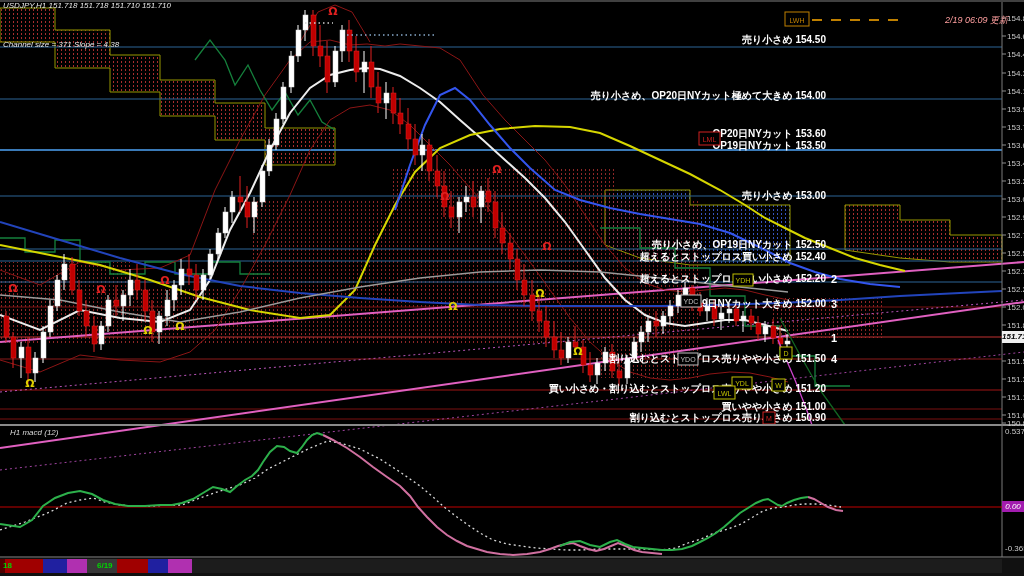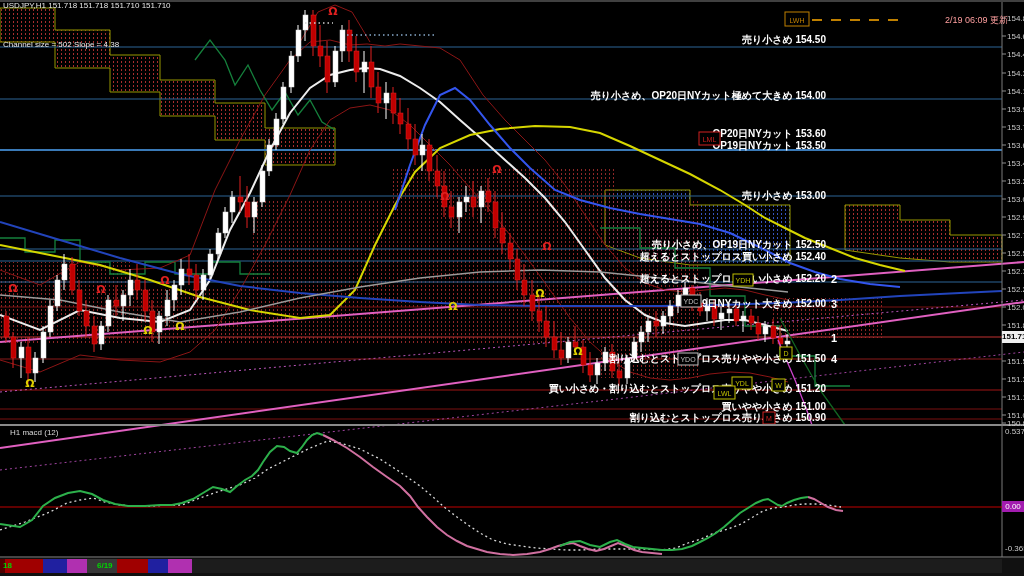--- a/index.html
+++ b/index.html
@@ -1,19 +1,19 @@
 <!DOCTYPE html>
 <html><head>
 <meta charset="utf-8">
 <style>
   html,body{margin:0;padding:0;background:#000;width:1024px;height:576px;overflow:hidden;
     font-family:"Liberation Sans",sans-serif;}
   #stage{position:relative;width:1024px;height:576px;background:#000;}
   svg{position:absolute;left:0;top:0;}
-  .ovl{position:absolute;color:#d0d0d0;white-space:nowrap;}
+  .ovl{position:absolute;color:#d0d0d0;white-space:nowrap;font-style:italic;}
   #symline{left:3px;top:1px;font-size:8px;color:#e8e8e8;}
   #chaninfo{left:3px;top:40px;font-size:8px;color:#e8e8e8;}
   #watermark{left:26px;top:40px;font-size:38px;color:#ffffff;letter-spacing:2px;font-weight:400;}
   #updated{right:16px;top:14px;font-size:9px;color:#ff9f9f;}
   #macdlabel{left:4px;top:428px;font-size:8px;color:#d8d8d8;margin-left:6px;}
   #pricebadge{left:1002px;top:331px;width:22px;height:12px;background:#f0f0f0;color:#000;
     font-size:8px;font-weight:bold;text-align:center;line-height:12px;}
   #zerobadge{left:1002px;top:501px;width:22px;height:11px;background:#a21caf;color:#fff;
     font-size:8px;text-align:center;line-height:11px;}
   #bottombar{position:absolute;left:0;top:558px;width:1024px;height:31px;background:#111;}
@@ -427,21 +427,21 @@
         <line x1="0" y1="507" x2="1002" y2="507" stroke="#c00000" stroke-width="1"></line>
         <path d="M0 530 L25 522 L50 512 L67 503 L80 500 L93 498 L105 502 L120 505 L135 506 L152 506 L168 505 L182 505 L200 498 L220 491 L240 485 L255 478 L268 469 L288 459 L308 449 L320 444 L328 441 L340 443 L360 449 L380 459 L400 472 L420 486 L433 497 L444 507 L457 517 L468 525 L480 533 L493 540 L507 544 L521 546 L536 548 L551 549 L566 550 L581 550 L600 549 L620 549 L641 549 L661 550 L676 548 L688 543 L701 539 L714 533 L728 529 L741 524 L753 517 L763 511 L773 508 L783 507 L794 505 L804 504 L816 504 L828 505 L841 507" fill="none" stroke="#d8d8d8" stroke-width="1.3" stroke-dasharray="2 3"></path>
         <path d="M323 435 L333 440 L347 448 L360 457 L373 467 L387 477 L400 486 L410 496 L418 507 L427 517 L437 527 L447 535 L457 541 L467 546 L477 549 L487 552 L500 554 L513 555 L527 554 L540 552 L550 549 L558 546 L566 544 L573 543 L580 546 L588 549 L596 551 L604 549 L611 546 L618 543 L626 546 L634 550 L642 552 L652 553 L662 554" fill="none" stroke="#d070a0" stroke-width="2"></path>
         <path d="M808 497 L814 499 L821 503 L828 507 L836 510 L843 511" fill="none" stroke="#d070a0" stroke-width="2"></path>
         <path d="M0 524 L20 527 L32 520 L43 506 L55 498 L68 493 L80 491 L92 494 L103 500 L115 504 L128 506 L145 506 L160 505 L172 505 L182 503 L193 499 L203 493 L213 487 L222 489 L230 492 L237 486 L245 480 L252 476 L258 470 L263 462 L270 452 L277 446 L284 447 L290 451 L297 453 L302 447 L307 440 L312 435 L317 433 L323 435" fill="none" stroke="#2db04b" stroke-width="2"></path>
         <path d="M560 546 L570 542 L580 541 L590 545 L600 547 L610 542 L617 540 L625 544 L633 547 L642 548 L652 549 L662 550 L672 550 L682 549 L692 546 L700 542 L708 538 L716 533 L724 527 L732 520 L740 513 L748 508 L756 503 L763 500 L768 499 L773 502 L778 505 L782 506 L787 503 L794 500 L801 498 L808 497" fill="none" stroke="#2db04b" stroke-width="2"></path>
       </g>
     </svg>
 
   <div class="ovl" id="symline">USDJPY,H1  151.718 151.718 151.710 151.710</div>
-  <div class="ovl" id="chaninfo">Channel size = 502  Slope = 4.38</div>
+  <div class="ovl" id="chaninfo">Channel size = 371  Slope = 4.38</div>
   <div class="ovl" id="updated">2/19 06:09 更新</div>
   <div class="ovl" id="macdlabel">H1  macd (12)</div>
   <div class="ovl" id="pricebadge">151.710</div>
   <div class="ovl" id="zerobadge">0.00</div>
 
   <div id="bottombar">
       <div class="seg" style="left: 0px; width: 5px; background: rgb(80, 0, 0);"></div>
       <div class="seg" style="left: 5px; width: 38px; background: rgb(160, 0, 0);"></div>
       <div class="seg" style="left: 43px; width: 24px; background: rgb(32, 32, 160);"></div>
       <div class="seg" style="left: 67px; width: 20px; background: rgb(176, 48, 176);"></div>

